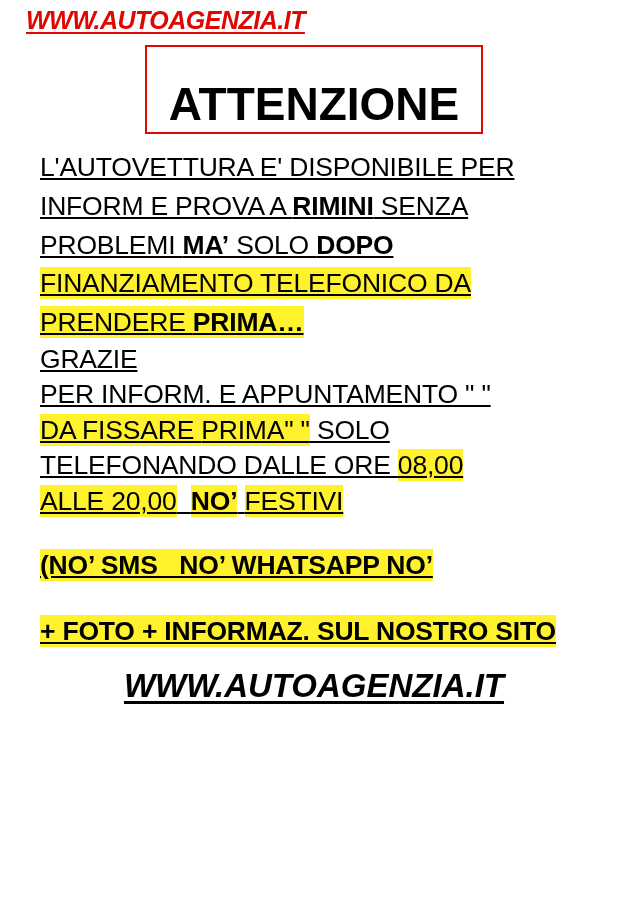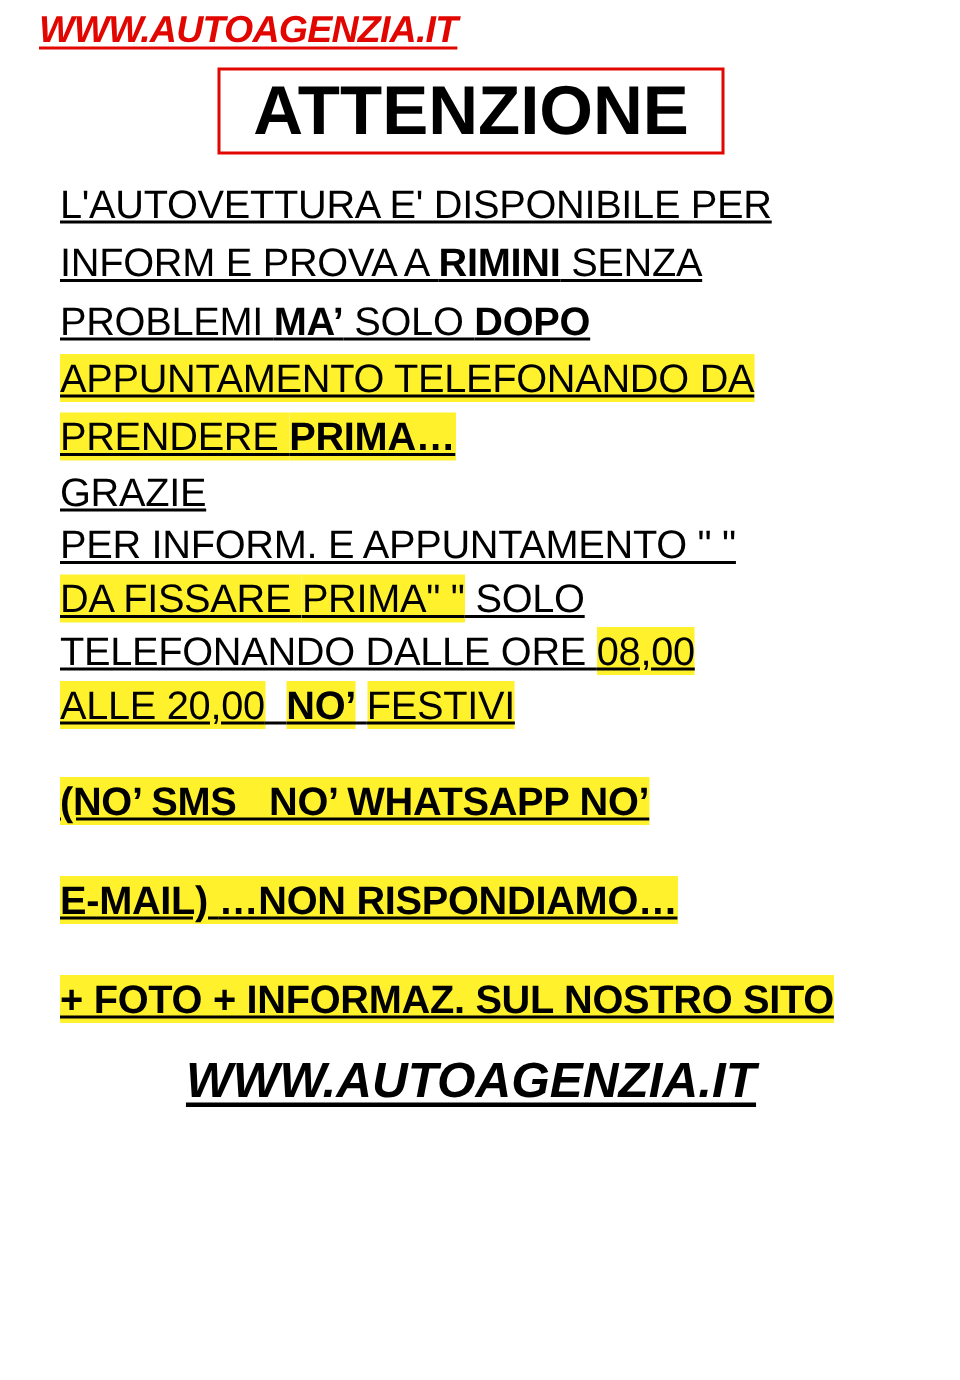--- a/index.html
+++ b/index.html
@@ -42,20 +42,21 @@
     border: 2px solid #e10600;
     padding: 2px 22px 4px 22px;
     display: inline-block;
   }
   .attn-text {
     font-size: 46px;
     font-weight: bold;
     letter-spacing: 0px;
     line-height: 1.05;
     white-space: nowrap;
+    margin-top: 31px;
   }
   .body-block {
     margin: 14px 0 0 0;
     padding: 0 18px 0 40px;
     text-decoration: underline;
   }
   .line {
     font-size: 26.5px;
     line-height: 1.46;
     letter-spacing: -0.2px;
@@ -105,21 +106,21 @@
 
     <div class="line">
       <span>INFORM E PROVA A </span><span class="b">RIMINI</span><span> SENZA</span>
     </div>
 
     <div class="line">
       <span>PROBLEMI </span><span class="b">MA’</span><span> SOLO </span><span class="b">DOPO</span>
     </div>
 
     <div class="line">
-      <span class="hl">APPUNTAMENTO TELEFONANDO DA</span>
+      <span class="hl">FINANZIAMENTO TELEFONICO DA</span>
     </div>
 
     <div class="line">
       <span class="hl">PRENDERE </span><span class="hl b">PRIMA…</span>
     </div>
 
     <div class="line tight">
       <span>GRAZIE</span>
     </div>
 
@@ -137,23 +138,20 @@
 
     <div class="line tight">
       <span class="hl">ALLE 20,00</span><span>&nbsp; </span><span class="hl b">NO’</span><span> </span><span class="hl">FESTIVI</span>
     </div>
 
 
     <div class="line gap">
       <span class="hl b">(NO’ SMS_ NO’ WHATSAPP NO’</span>
     </div>
 
-    <div class="line gap">
-      <span class="hl b">E-MAIL) </span><span class="hl b">…NON RISPONDIAMO…</span>
-    </div>
 
 
 
     <div class="line gap">
       <span class="hl b">+ FOTO + INFORMAZ. SUL NOSTRO SITO</span>
     </div>
 
   </div>
 
   <div class="footer-site">

